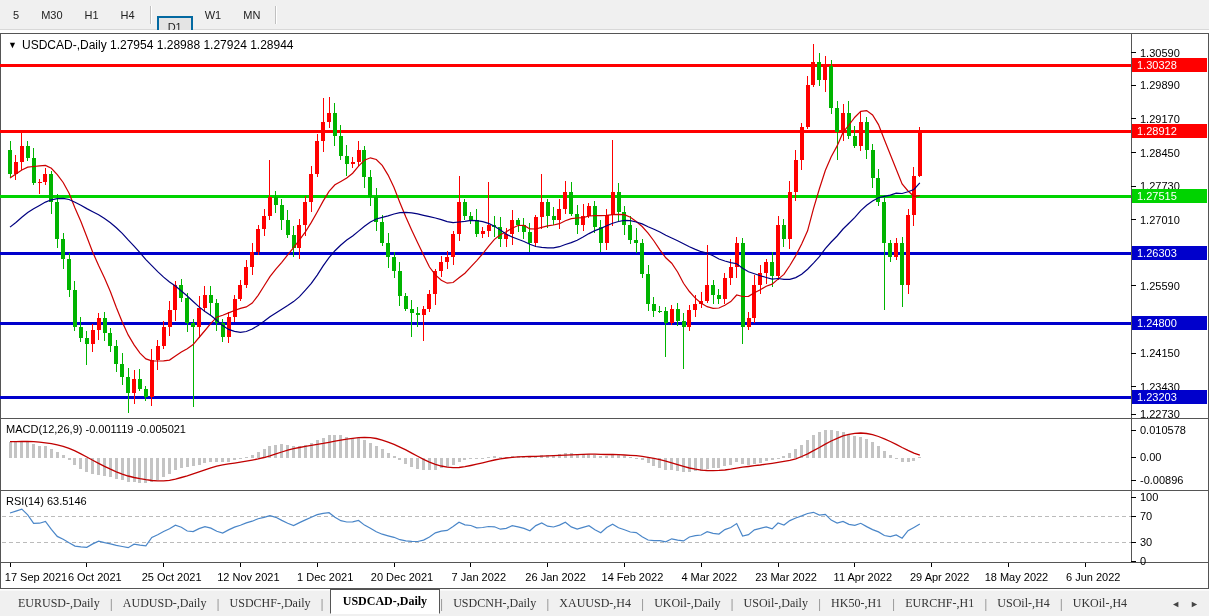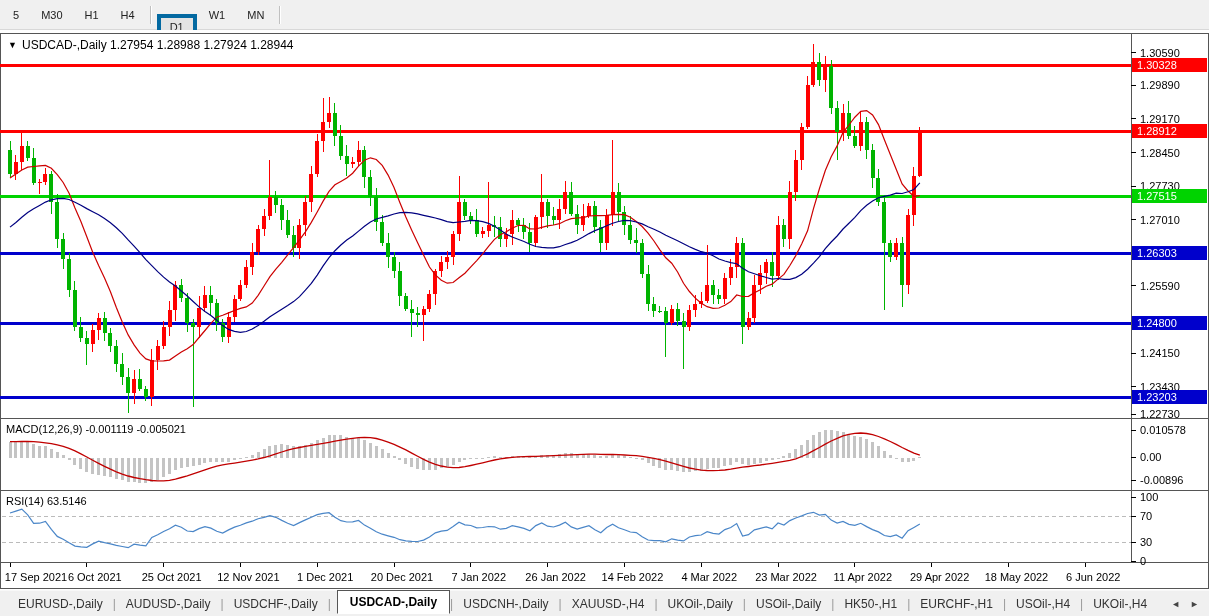--- a/index.html
+++ b/index.html
@@ -1,25 +1,25 @@
 <!DOCTYPE html>
 <html><head>
 <meta charset="utf-8">
 <style>
   html,body{margin:0;padding:0;background:#fff;width:1209px;height:616px;overflow:hidden;
     font-family:"Liberation Sans",sans-serif;-webkit-font-smoothing:none;}
   .toolbar{height:30px;background:#f0f0f0;display:flex;align-items:center;padding-left:2px;
     border-bottom:1px solid #d8d8d8;box-sizing:border-box;}
   .tf-btn{font-size:11px;color:#222;padding:3px 9px;margin:0 1px;border:1px solid transparent;cursor:default;}
-  .tf-btn.active{background:#e4e4e4;border:4px solid #0369a1;margin-top:24px;}
+  .tf-btn.active{background:#e4e4e4;border:2px solid #0369a1;margin-top:24px;}
   .tb-sep{width:1px;height:18px;background:#c0c0c0;border-right:1px solid #fff;margin:0 4px;}
   #chartsvg{display:block;}
   .tabbar{height:26px;background:#f0f0f0;display:flex;align-items:center;padding-left:8px;
     box-sizing:border-box;border-top:1px solid #f8f8f8;}
-  .tab{font-size:12px;color:#333;padding:4px 10px;white-space:nowrap;cursor:default;}
+  .tab{font-size:12px;color:#333;padding:4px 10px;white-space:nowrap;cursor:default;font-family:Liberation Serif, serif;}
   .tab.active{background:#ffffff;border:1px solid #555;border-bottom:1px solid #fff;
     font-weight:bold;color:#000;position:relative;top:-2px;padding:4px 12px;margin-left:6px;}
   .tab-sep{color:#999;font-size:12px;}
   .tab-scroll{margin-left:auto;display:flex;gap:10px;padding-right:10px;}
   .tab-scroll span{font-size:9px;color:#444;cursor:default;}
   text{font-family:"Liberation Sans",sans-serif;}
 </style>
 </head>
 <body>
 

